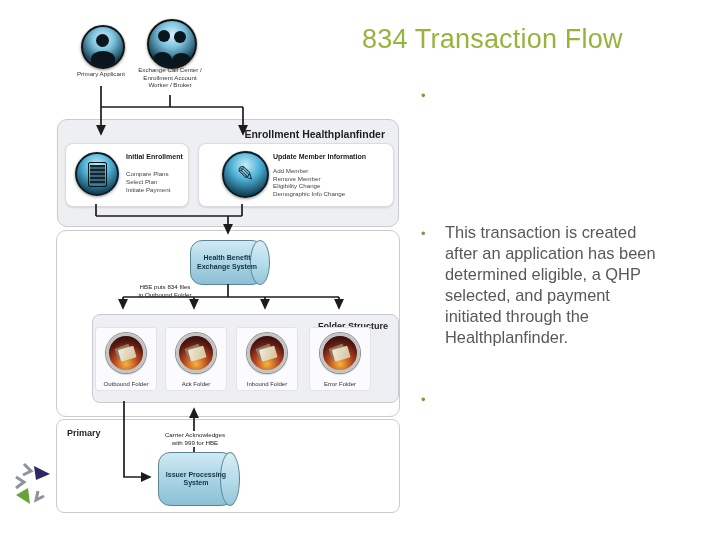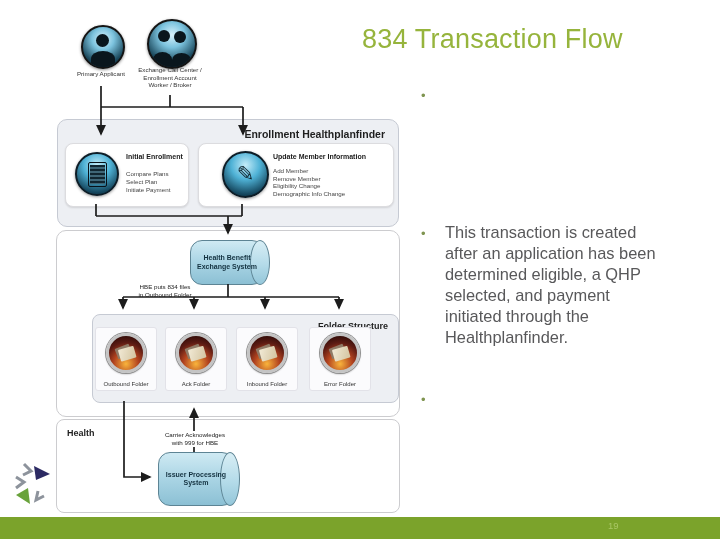--- a/index.html
+++ b/index.html
@@ -189,21 +189,21 @@
     <div class="tile" style="left:216px;top:12px;">
       <div class="foldericon" style="left:10px;top:5px;width:34px;height:34px;">
         <div class="back"></div>
           <div class="front"></div>
       </div>
       <div class="tilelabel">Error Folder</div>
     </div>
   </div>
 
   <div class="wbox" style="left:56px;top:419px;width:342px;height:92px;border-radius:8px;">
-    <div class="boxlabel" style="left:10px;top:8px;font-size:9px;">Health</div>
+    <div class="boxlabel" style="left:10px;top:8px;font-size:9px;">Primary</div>
   </div>
 
   <div class="note" style="left:150px;top:431px;width:90px;background:#fff;">
     <div>Carrier Acknowledges</div>
     <div>with 999 for HBE</div>
   </div>
 
   <div class="cylinder" style="left:158px;top:452px;width:74px;height:52px;">
     <div class="cyltext">
       <div>Issuer Processing</div>
@@ -241,17 +241,14 @@
   <svg class="logo" viewBox="0 0 40 46">
     <g stroke="#8d939c" stroke-width="3" fill="none">
       <path d="M11,3 L18,10 L10,14"></path>
       <path d="M3,16 L11,21 L3,27"></path>
       <path d="M25,30 L23,39 L31,35"></path>
     </g>
     <path d="M21,5 L37,13 L23,19 Z" fill="#2c2a63"></path>
     <path d="M15,27 L17,43 L3,34 Z" fill="#69a23b"></path>
   </svg>
 
-  <div class="footerbar">
-    <span class="pagenum">19</span>
-  </div>
 
 </div>
 
 </body></html>

